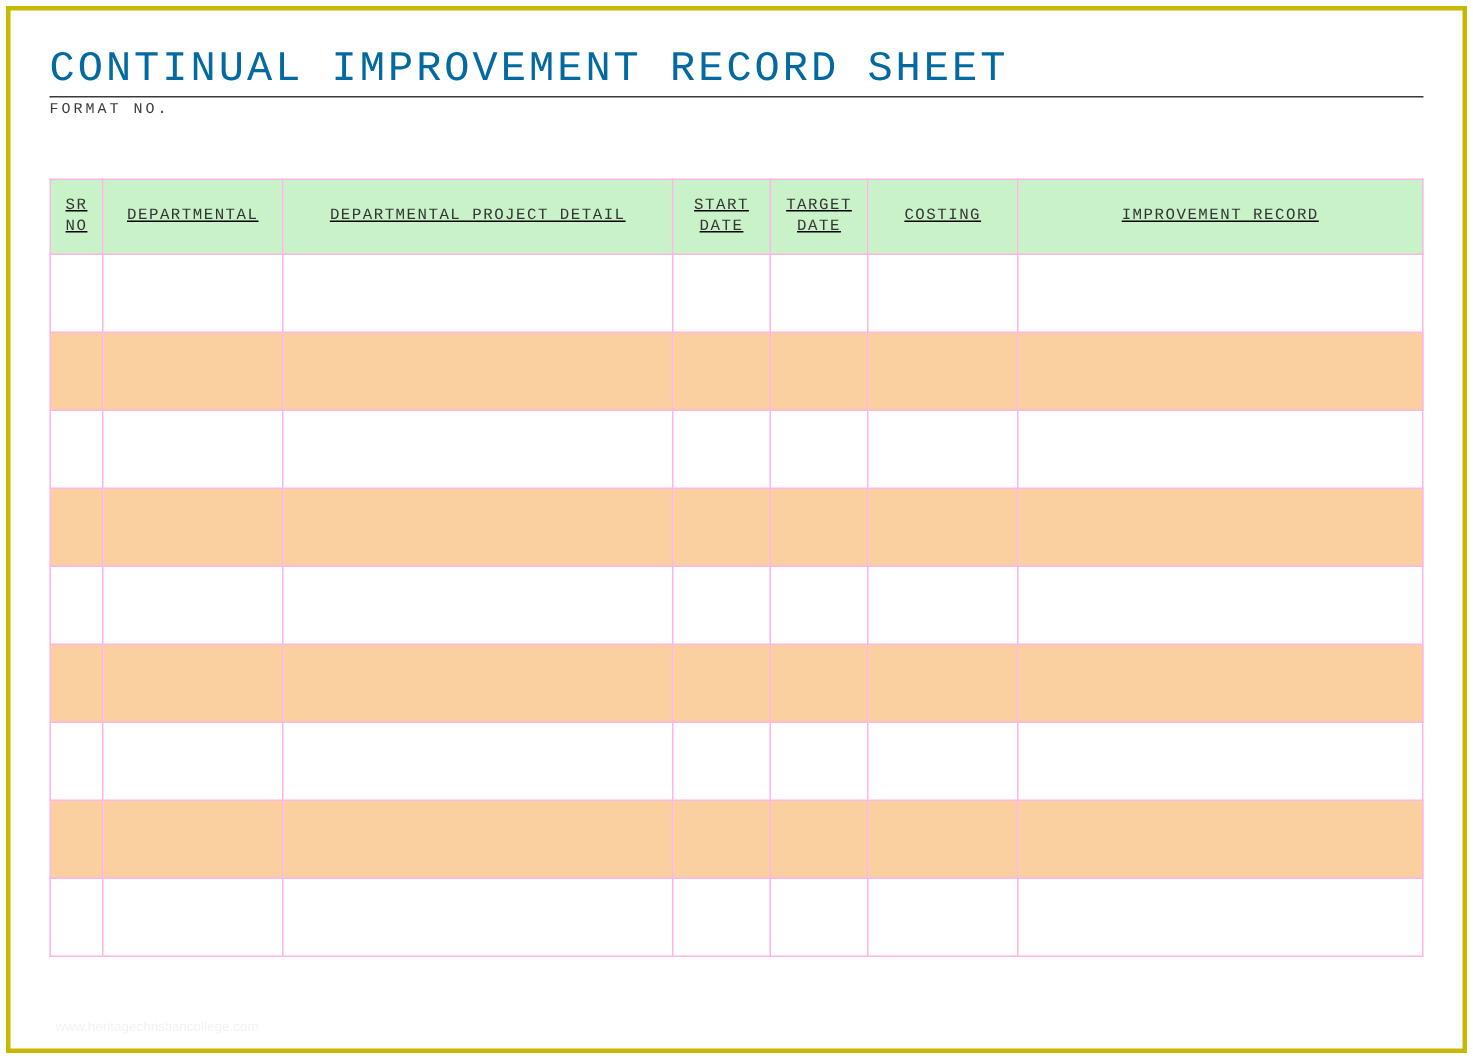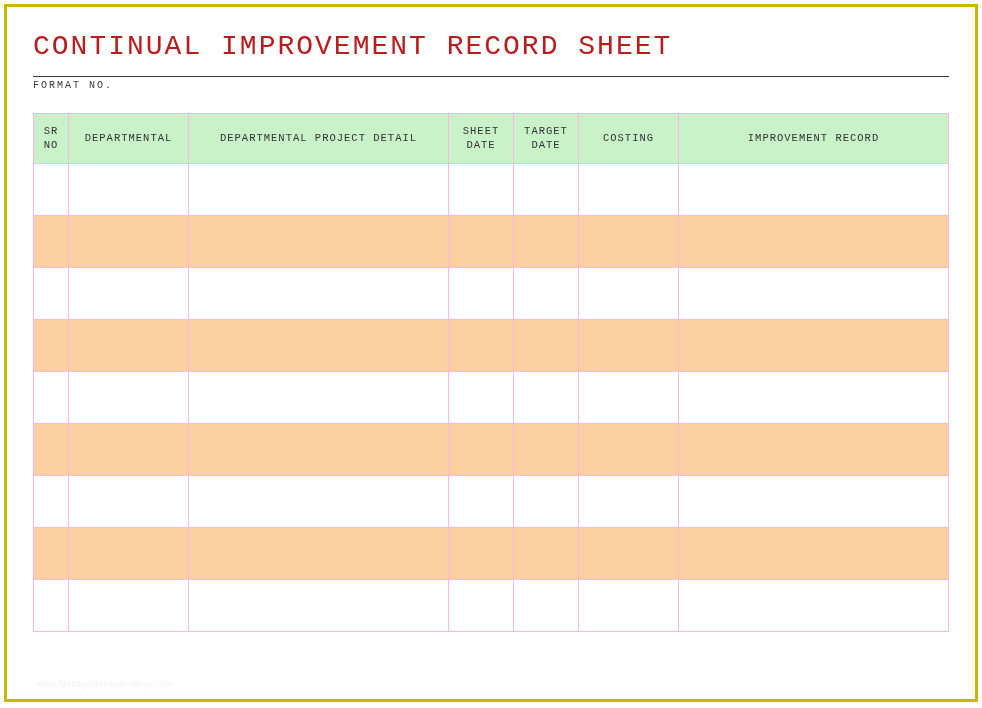--- a/index.html
+++ b/index.html
@@ -16,33 +16,34 @@
     left: 4px;
     right: 4px;
     bottom: 6px;
     border: 3px solid #c9b800;
     background: #ffffff;
     padding: 24px 26px 20px 26px;
   }
   .title {
     font-size: 28px;
     letter-spacing: 2px;
-    color: #b91c1c;
+    color: #0369a1;
     font-weight: normal;
-    padding-bottom: 14px;
+    padding-bottom: 2px;
     border-bottom: 1.5px solid #3a3a3a;
   }
   .subtitle {
     font-size: 10px;
     letter-spacing: 2px;
     color: #3a3a3a;
     margin-top: 3px;
   }
   .table-wrap {
-    margin-top: 22px;
+    margin-top: 40px;
+    text-decoration: underline;
   }
   table {
     width: 100%;
     border-collapse: collapse;
     table-layout: fixed;
   }
   th, td {
     border: 1px solid #ffb6e6;
     text-align: center;
     vertical-align: middle;
@@ -102,21 +103,21 @@
         <col class="col-start">
         <col class="col-targ">
         <col class="col-cost">
         <col class="col-steps">
       </colgroup>
       <thead>
         <tr>
           <th>SR NO</th>
           <th>DEPARTMENTAL</th>
           <th>DEPARTMENTAL PROJECT DETAIL</th>
-          <th>SHEET DATE</th>
+          <th>START DATE</th>
           <th>TARGET DATE</th>
           <th>COSTING</th>
           <th>IMPROVEMENT RECORD</th>
         </tr>
       </thead>
       <tbody>
         <tr class="odd">
           <td></td>
           <td></td>
           <td></td>

